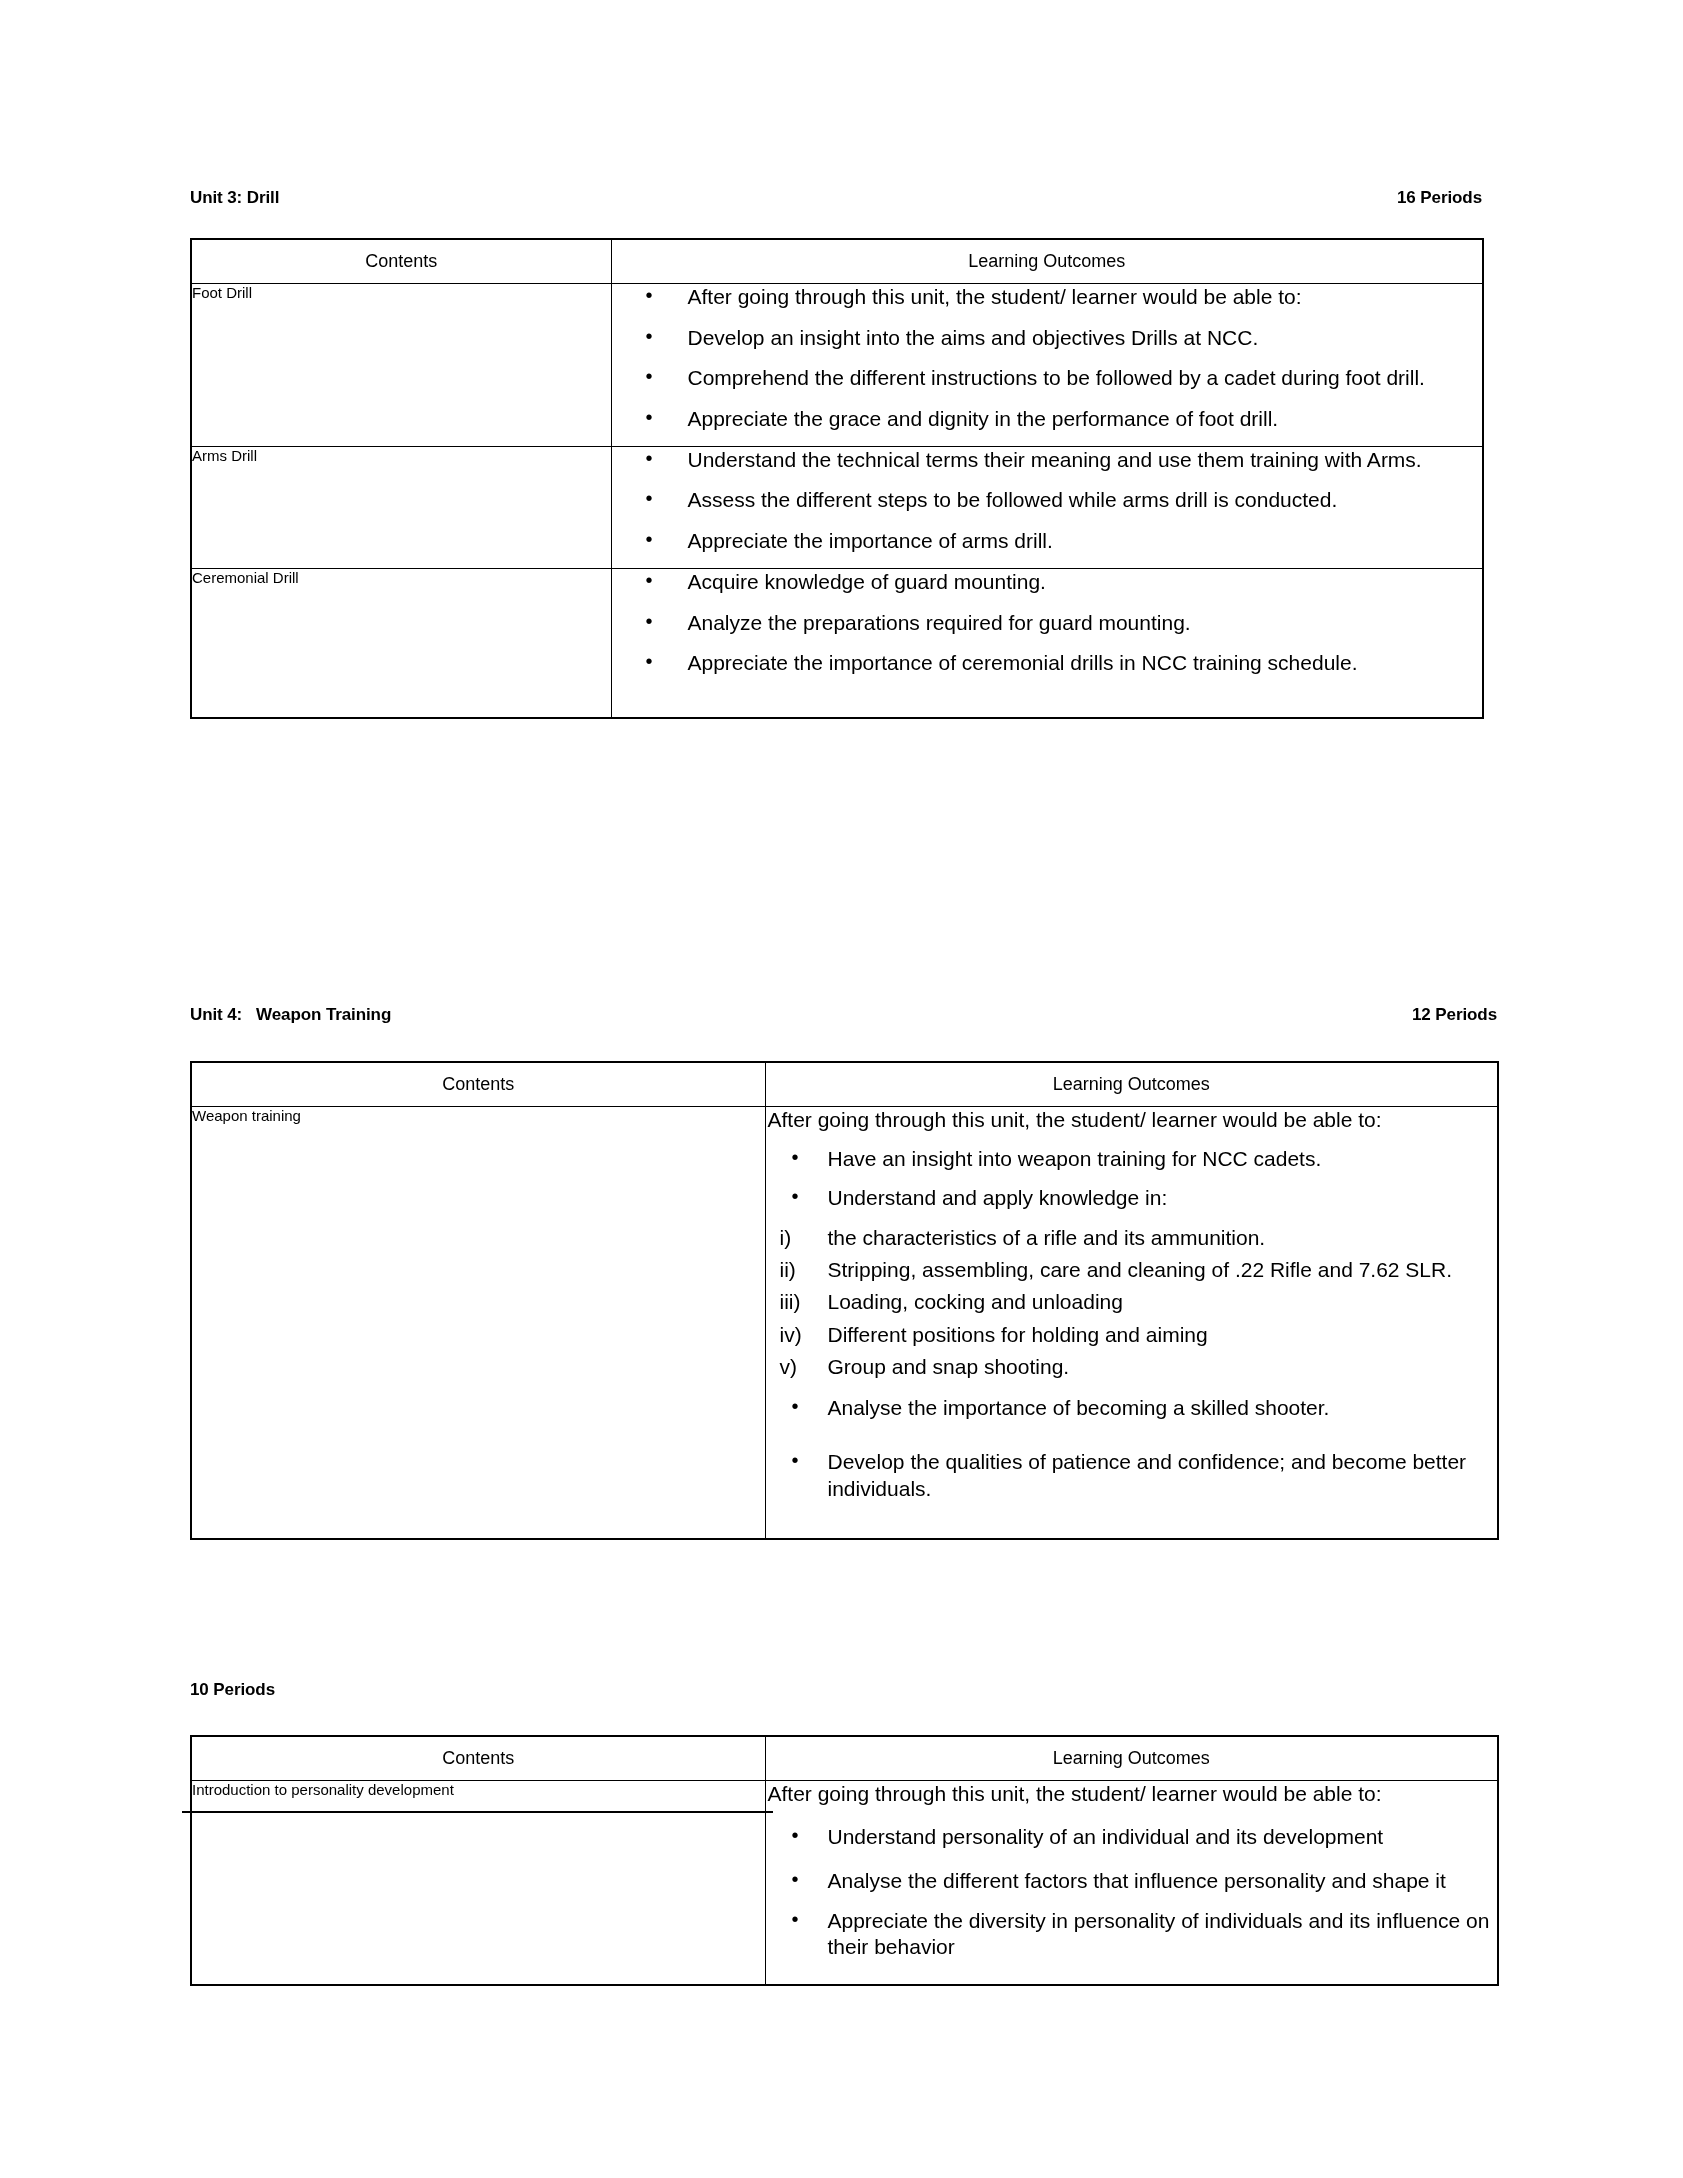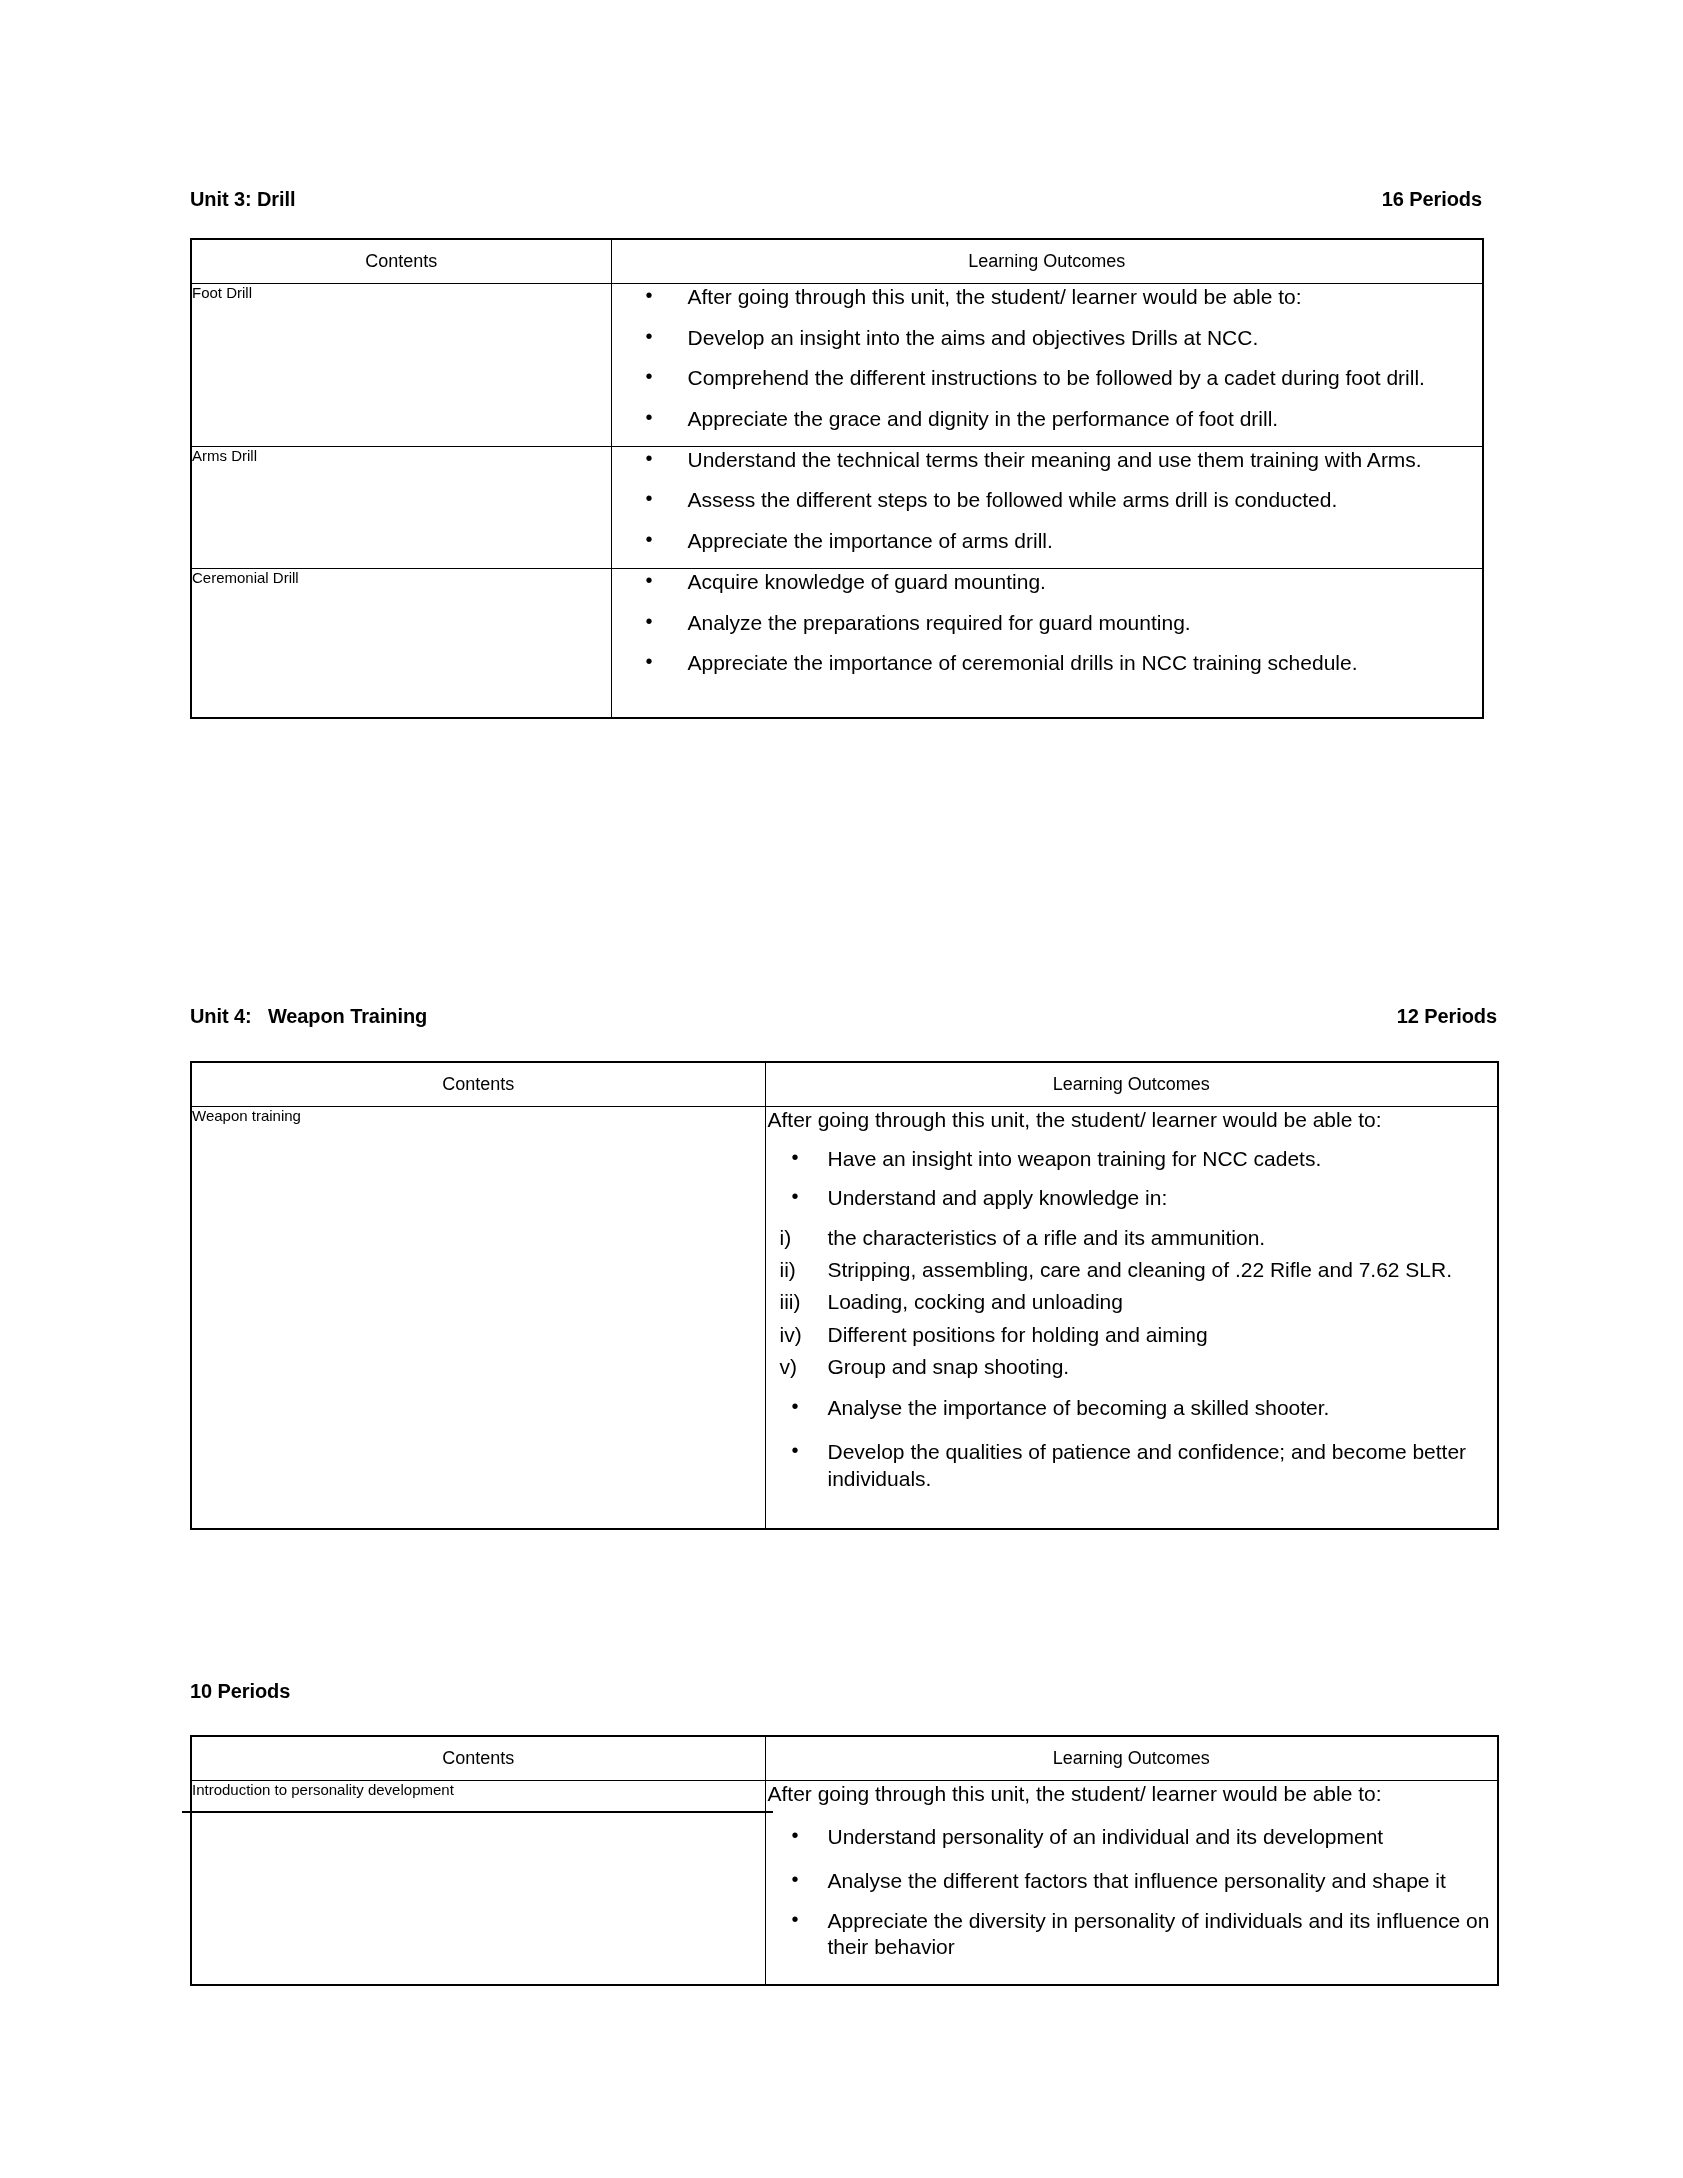--- a/index.html
+++ b/index.html
@@ -21,21 +21,21 @@
     width: 1683px;
     height: 2178px;
     padding: 0;
   }
 
   
   .unit-heading {
     display: flex;
     align-items: baseline;
     justify-content: space-between;
-    font-size: 20px;
+    font-size: 17px;
     font-weight: bold;
     letter-spacing: -0.1px;
   }
   .unit-heading .unit-title-wrap {
     display: flex;
     align-items: baseline;
     white-space: pre;
   }
   .unit-heading .periods {
     font-weight: bold;
@@ -215,21 +215,21 @@
             <p class="intro-para">After going through this unit, the student/ learner would be able to:</p>
             <ul class="bl">
               <li class="bullet" style="margin-top:12px"><span>Have an insight into weapon training for NCC cadets.</span></li>
               <li class="bullet"><span>Understand and apply knowledge in:</span></li>
               <li class="roman"><span class="marker">i)</span><span>the characteristics of a rifle and its ammunition.</span></li>
               <li class="roman"><span class="marker">ii)</span><span>Stripping, assembling, care and cleaning of .22 Rifle and 7.62 SLR.</span></li>
               <li class="roman"><span class="marker">iii)</span><span>Loading, cocking and unloading</span></li>
               <li class="roman"><span class="marker">iv)</span><span>Different positions for holding and aiming</span></li>
               <li class="roman"><span class="marker">v)</span><span>Group and snap shooting.</span></li>
               <li class="bullet" style="margin-top:14px"><span>Analyse the importance of becoming a skilled shooter.</span></li>
-              <li class="bullet" style="margin-top:18px"><span>Develop the qualities of patience and confidence; and become better individuals.</span></li>
+              <li class="bullet" style="margin-top:28px"><span>Develop the qualities of patience and confidence; and become better individuals.</span></li>
             </ul>
           </td>
         </tr>
       </tbody>
     </table>
   </div>
 
   <div style="position:absolute; left:190px; top:1680px; width:1307px;">
     <div class="unit-heading">
       <div class="periods">10 Periods</div>

